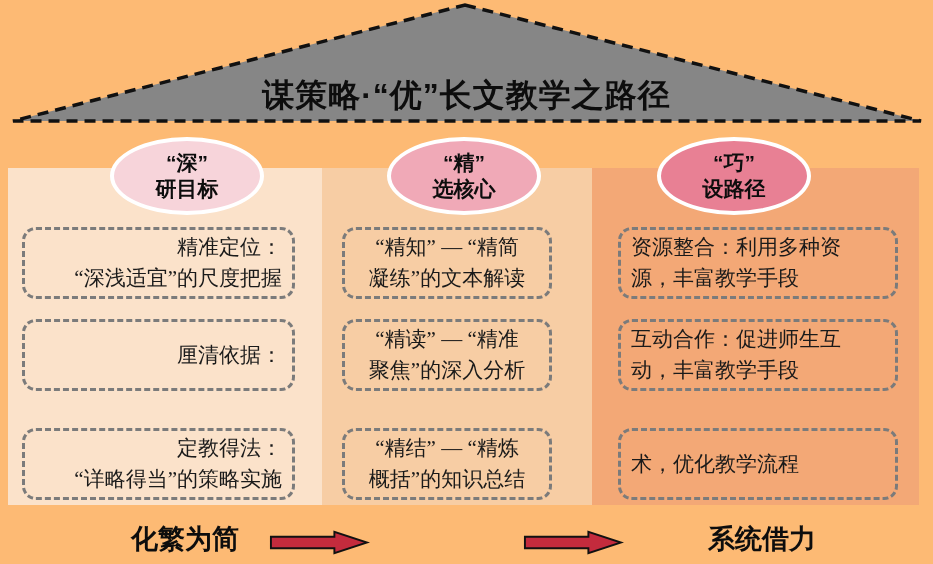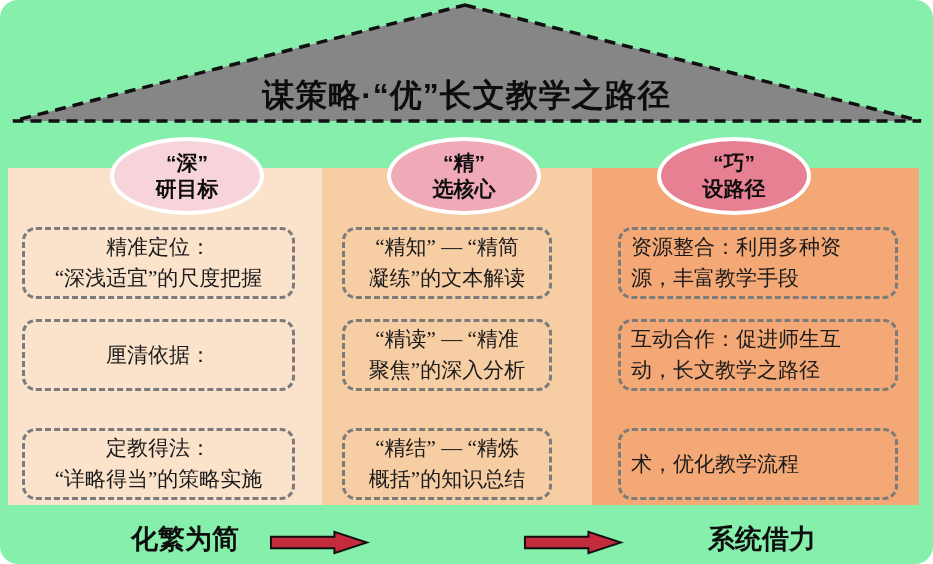--- a/index.html
+++ b/index.html
@@ -1,18 +1,18 @@
 <!DOCTYPE html>
 <html style="--triangle: #868686; --column1: #fbe2ca; --column2: #f7cda4; --column3: #f3a876; --oval1: #f7d4da; --oval2: #f0a9b7; --oval3: #e88094; --arrow: #c42b3d; --box_border: #7b7b7b;"><head>
 <meta charset="utf-8">
 <style>
   html,body{margin:0;padding:0;background:#ffffff;}
   .canvas{
-    position:relative;width:933px;height:564px;background:#86efac;overflow:hidden;
-    font-family:"Liberation Sans",sans-serif;color:#111;border-radius:18px;
+    position:relative;width:933px;height:564px;background:#fdba74;overflow:hidden;
+    font-family:"Liberation Sans",sans-serif;color:#111;
   }
   .roof{position:absolute;left:0;top:0;}
   .roof-shape{fill:var(--triangle);stroke:#111;stroke-width:3.5;stroke-dasharray:11 7;}
   .title{
     position:absolute;left:0;top:74px;width:933px;text-align:center;
     font-size:32px;font-weight:bold;letter-spacing:1px;color:#0d0d0d;
   }
   .col{position:absolute;top:168px;height:337px;}
   .col1{left:8px;width:314px;background:var(--column1);}
   .col2{left:322px;width:270px;background:var(--column2);}
@@ -25,21 +25,21 @@
   }
   .oval1{left:110px;background:var(--oval1);}
   .oval2{left:387px;background:var(--oval2);}
   .oval3{left:657px;background:var(--oval3);}
   .box{
     position:absolute;height:72px;border:3px dashed var(--box_border);border-radius:14px;
     box-sizing:border-box;padding:3px 10px;font-family:"Liberation Serif",serif;
     font-size:21px;line-height:31px;color:#1a1a1a;display:flex;flex-direction:column;justify-content:center;
   }
   .r1{top:227px;} .r2{top:319px;} .r3{top:428px;}
-  .c1{left:22px;width:273px;text-align:center;}
+  .c1{left:22px;width:273px;text-align:right;}
   .c2{left:342px;width:210px;text-align:center;padding:3px 4px;}
   .c3{left:618px;width:280px;text-align:left;}
   .flabel{
     position:absolute;top:521px;width:180px;text-align:center;
     font-size:27px;font-weight:bold;color:#0d0d0d;
   }
   .f1{left:95px;text-align:center;} .f2{left:362px;} .f3{left:636px;text-align:right;}
   .farrow{position:absolute;top:530px;}
   .a1{left:268px;} .a2{left:522px;}
   .arrow-shape{fill:var(--arrow);stroke:#111;stroke-width:2;}
@@ -95,21 +95,21 @@
     <div>“精结” — “精炼</div>
     <div>概括”的知识总结</div>
   </div>
 
   <div class="box c3 r1">
     <div>资源整合：利用多种资</div>
     <div>源，丰富教学手段</div>
   </div>
   <div class="box c3 r2">
     <div>互动合作：促进师生互</div>
-    <div>动，长文教学之路径</div>
+    <div>动，丰富教学手段</div>
   </div>
   <div class="box c3 r3">
     <div>术，优化教学流程</div>
   </div>
 
   <div class="flabel f1">化繁为简</div>
   <svg class="farrow a1" width="102" height="25" viewBox="0 0 104 26">
     <polygon class="arrow-shape" points="2,7 68,7 68,2 102,13 68,24 68,19 2,19"></polygon>
   </svg>
   <svg class="farrow a2" width="102" height="25" viewBox="0 0 104 26">

